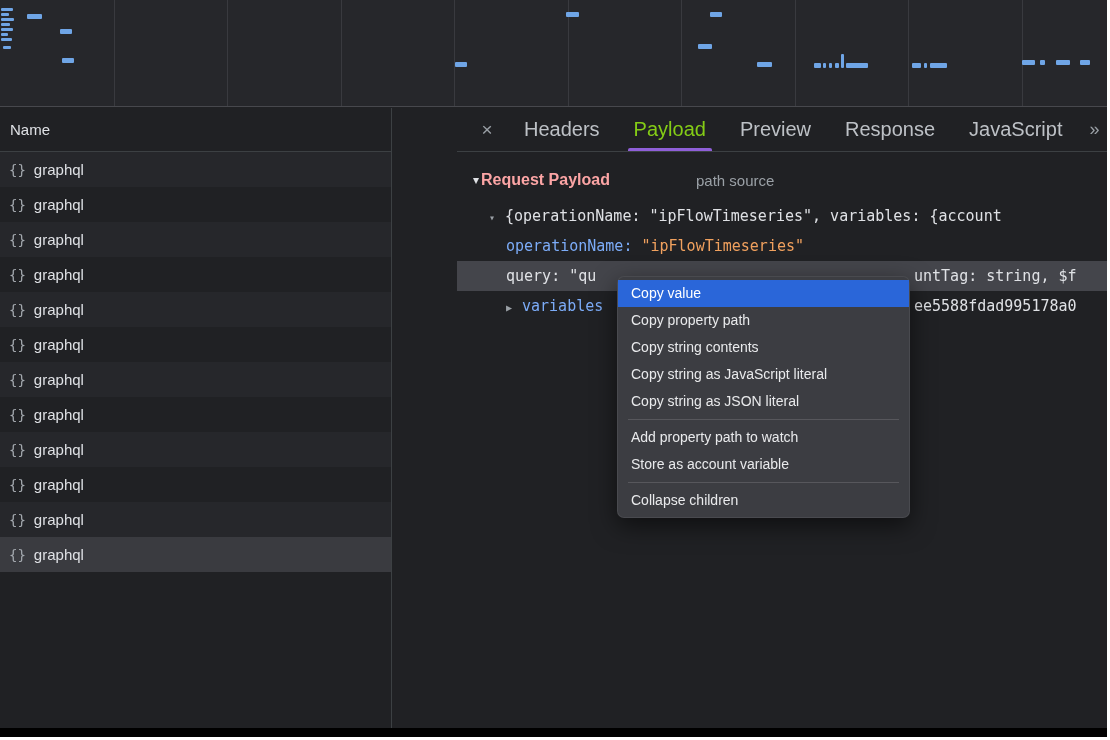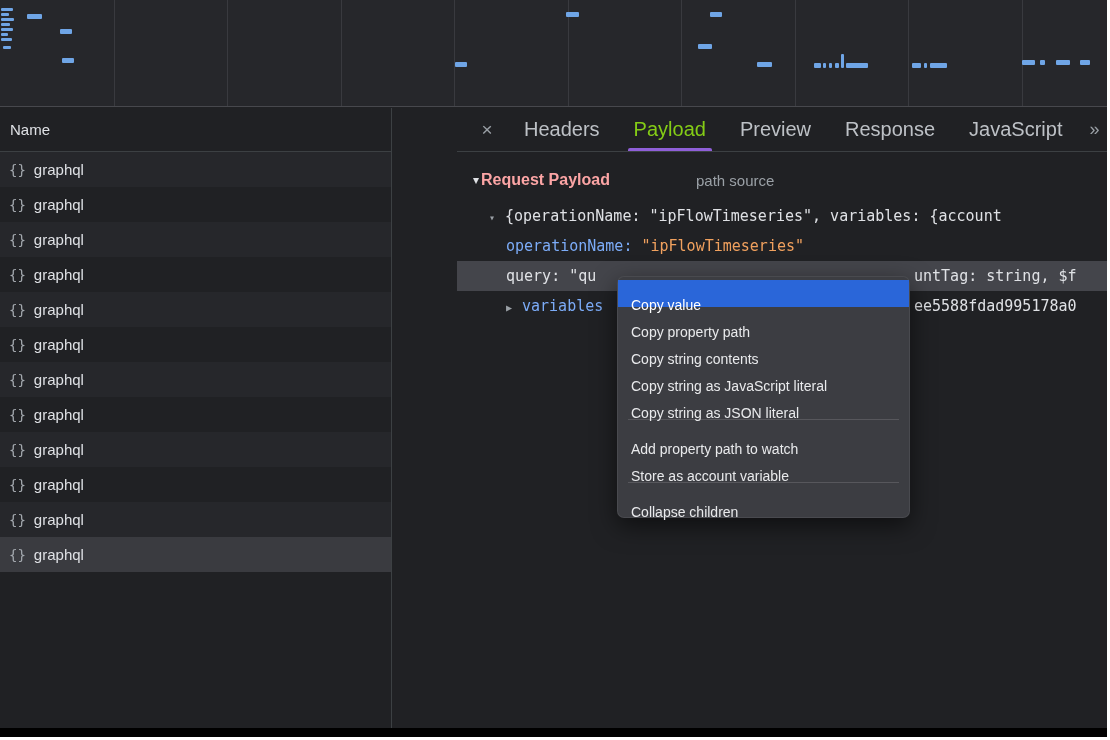--- a/index.html
+++ b/index.html
@@ -45,21 +45,21 @@
   .tree-row.root { padding-left:32px; }
   .tree-row .tri { color:#9aa0a6; font-size:10px; margin-right:6px; display:inline-block; width:10px; }
   .key { color:var(--key-blue,#7cacf8); }
   .str { color:var(--string-orange,#f1a15e); }
   .plain { color:#dfe1e5; }
   .tree-row.selected { background:#44454b; }
   .right-frag { position:absolute; left:457px; top:0; color:#dfe1e5; }
 
   
   .context-menu { position:absolute; left:617px; top:276px; width:293px; background:#3c3d42; border:1px solid rgba(255,255,255,0.07); border-radius:7px; box-shadow:0 8px 24px rgba(0,0,0,0.55); padding:3px 0; z-index:10; }
-  .menu-item { height:27px; line-height:27px; padding:12px 13px; color:#e9eaec; font-size:14px; white-space:nowrap; cursor:pointer; }
+  .menu-item { height:27px; line-height:27px; padding:0 13px; color:#e9eaec; font-size:14px; white-space:nowrap; cursor:pointer; }
   .menu-item.highlighted { background:var(--menu-highlight-blue,#2a66d9); color:#ffffff; }
   .menu-divider { height:1px; background:#57575c; margin:4px 10px; }
 </style>
 </head>
 <body>
 
 <div class="screen">
 
   <div class="timeline" id="timeline">
       <div class="gridline" style="left: 114px;"></div>

